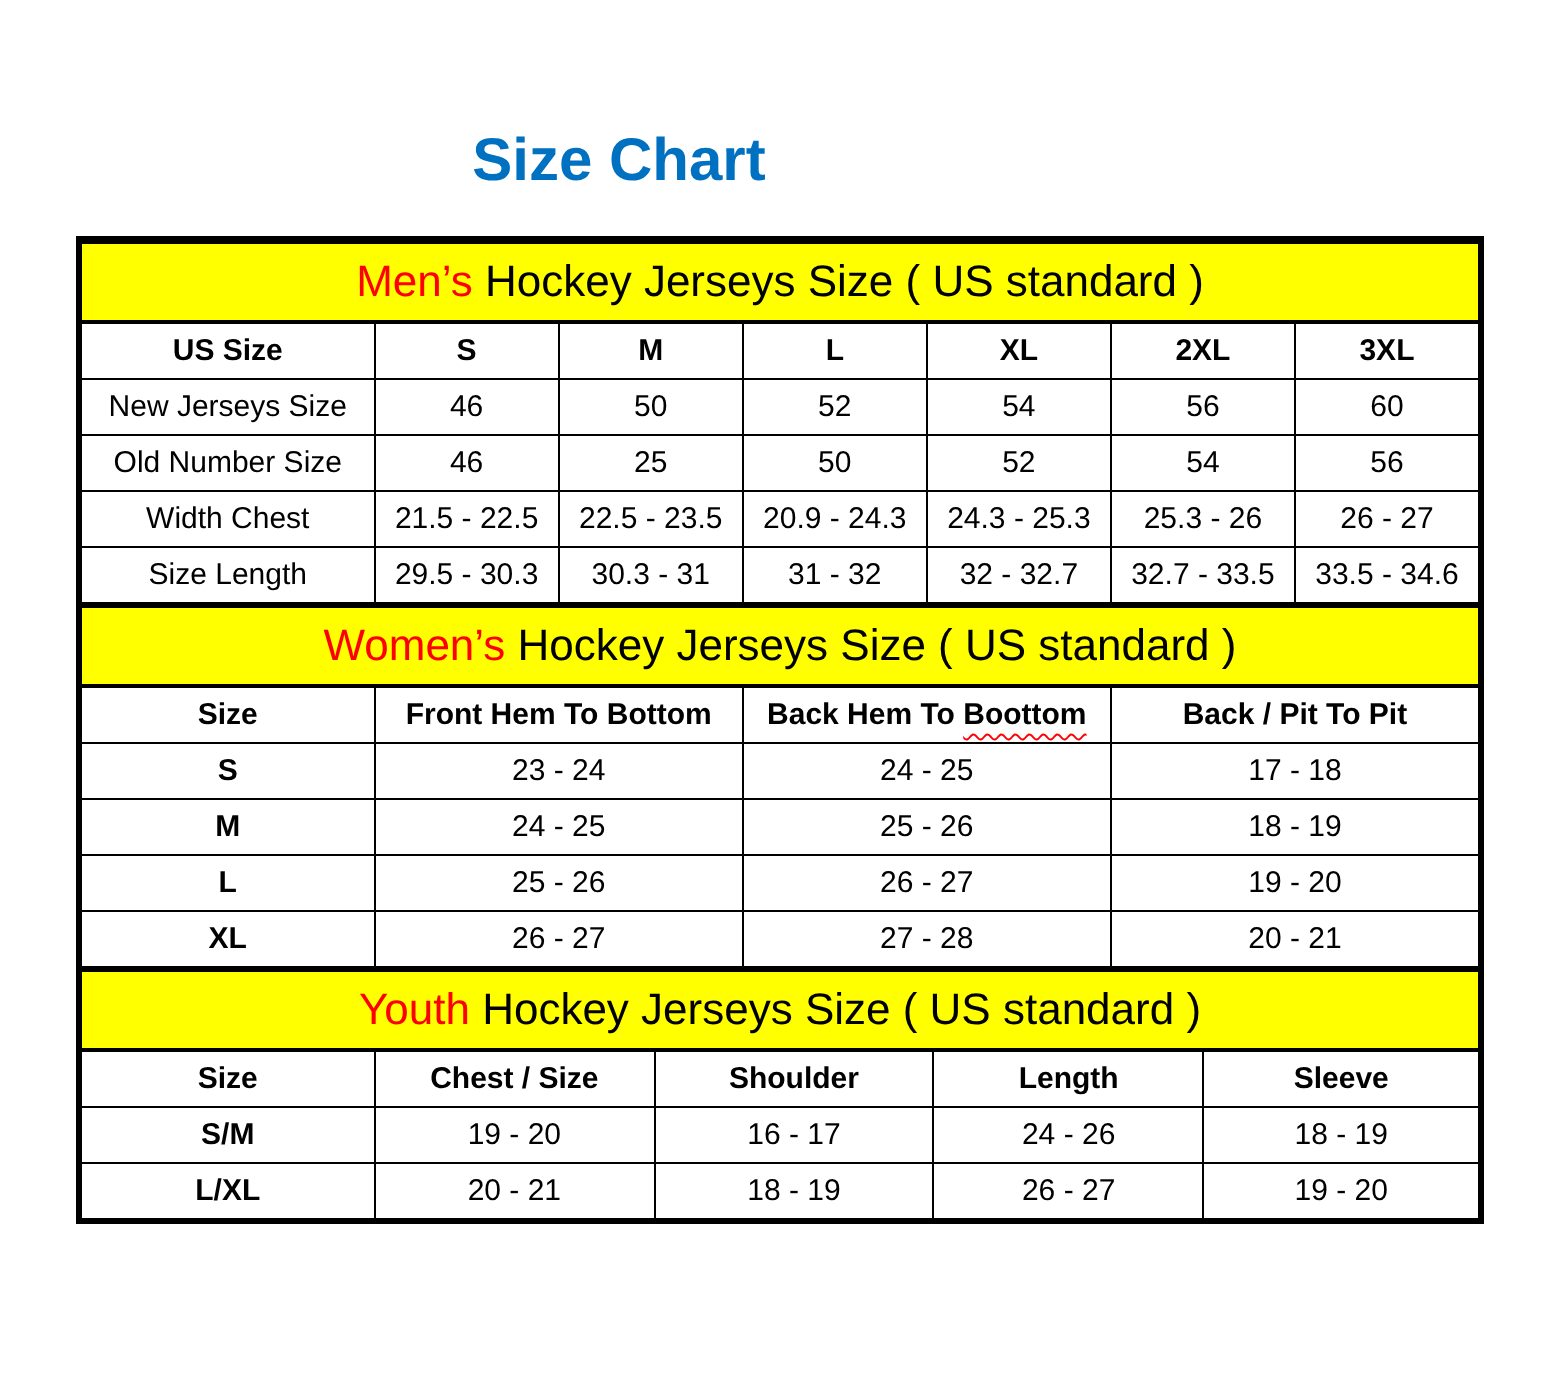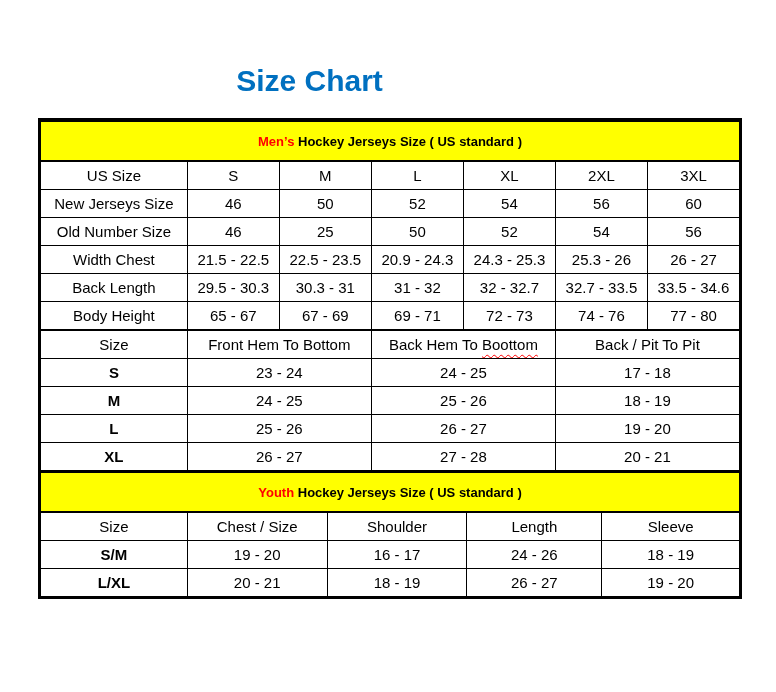--- a/index.html
+++ b/index.html
@@ -40,27 +40,27 @@
     text-align: center;
     vertical-align: middle;
     height: 27px;
     padding: 0 2px;
     white-space: nowrap;
     overflow: hidden;
   }
   td.banner {
     background: #ffff00;
     height: 38px;
-    font-weight: bold;
-    font-size: 13px;
+    font-weight: normal;
+    font-size: 22px;
     border-top-width: 2px;
     border-bottom-width: 2px;
   }
   .banner .hl { color: #ff0000; }
-  td.colhead { font-weight: normal; }
+  td.colhead { font-weight: bold; }
   td.rowlabel { font-weight: normal; }
   td.rowlabel-bold { font-weight: bold; }
   .squiggle {
     text-decoration-line: underline;
     text-decoration-style: wavy;
     text-decoration-color: #ff0000;
     text-decoration-thickness: 1px;
     text-underline-offset: 4px;
     text-align: center;
   }
@@ -116,48 +116,42 @@
     <tr>
       <td class="rowlabel">Width Chest</td>
       <td>21.5 - 22.5</td>
       <td>22.5 - 23.5</td>
       <td>20.9 - 24.3</td>
       <td>24.3 - 25.3</td>
       <td>25.3 - 26</td>
       <td>26 - 27</td>
     </tr>
     <tr>
-      <td class="rowlabel">Back Length</td>
+      <td class="rowlabel">Size Length</td>
       <td>29.5 - 30.3</td>
       <td>30.3 - 31</td>
       <td>31 - 32</td>
       <td>32 - 32.7</td>
       <td>32.7 - 33.5</td>
       <td>33.5 - 34.6</td>
-    </tr>
-    <tr>
-      <td class="rowlabel">Body Height</td>
-      <td>65 - 67</td>
-      <td>67 - 69</td>
-      <td>69 - 71</td>
-      <td>72 - 73</td>
-      <td>74 - 76</td>
-      <td>77 - 80</td>
     </tr>
   </tbody>
     </table>
 
   <table>
     <colgroup>
       <col style="width:21%">
         <col style="width:26.34%">
         <col style="width:26.33%">
         <col style="width:26.33%">
     </colgroup>
     <tbody>
+        <tr>
+      <td class="banner" colspan="4"><span class="hl">Women’s</span><span> Hockey Jerseys Size ( US standard )</span></td>
+    </tr>
     <tr>
       <td class="colhead">Size</td>
       <td class="colhead">Front Hem To Bottom</td>
       <td class="colhead"><span>Back Hem To </span><span class="squiggle">Boottom</span></td>
       <td class="colhead">Back / Pit To Pit</td>
     </tr>
     <tr>
       <td class="rowlabel-bold">S</td>
       <td>23 - 24</td>
       <td>24 - 25</td>

